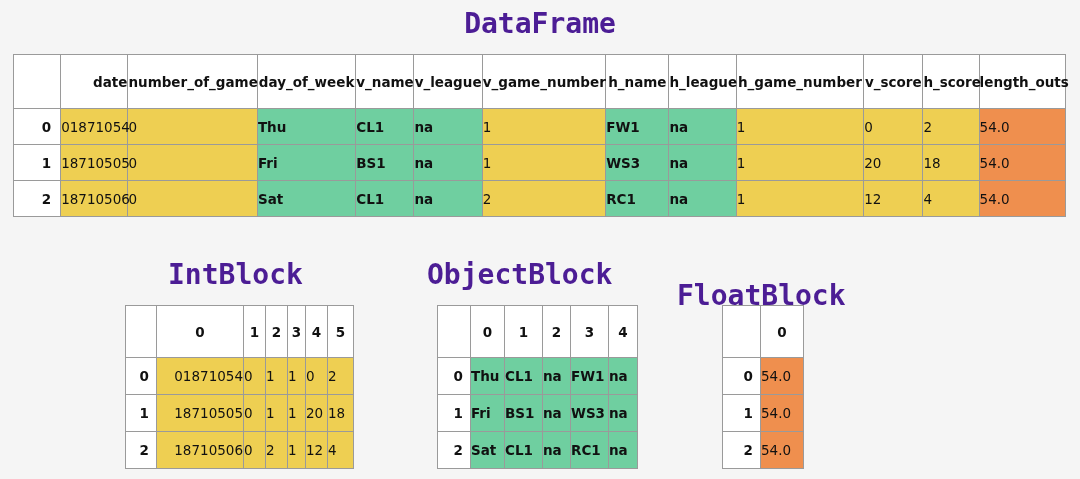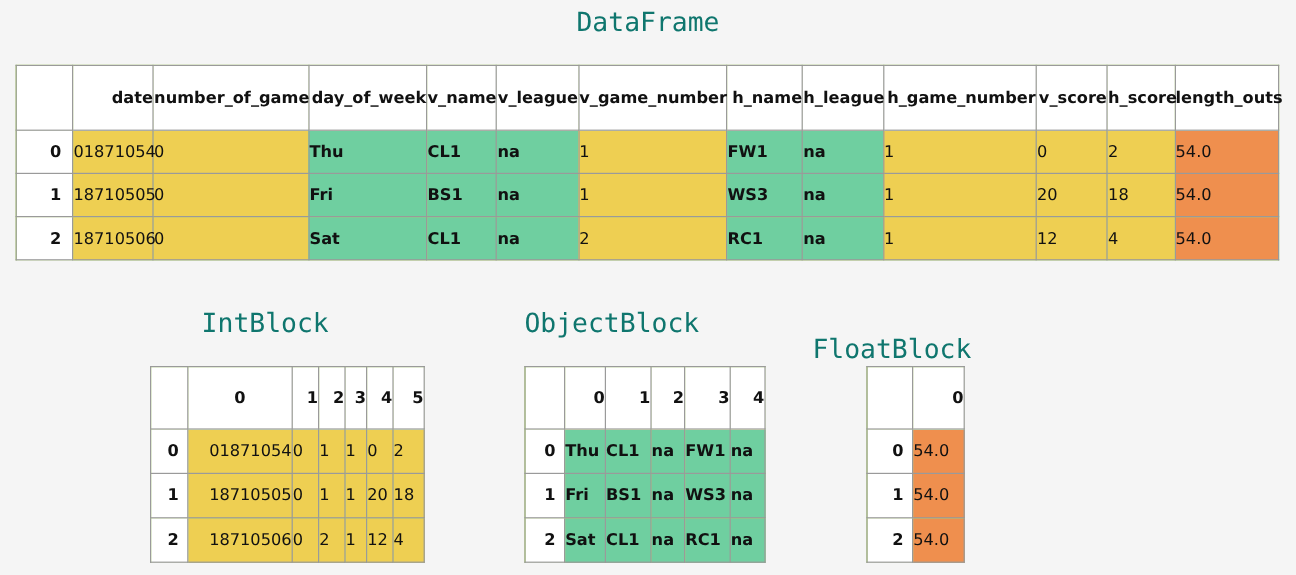--- a/index.html
+++ b/index.html
@@ -11,42 +11,42 @@
     height: 479px;
     background: #f5f5f5;
     font-family: "DejaVu Sans", sans-serif;
     overflow: hidden;
     position: relative;
   }
 
   
   .title {
     font-family: "DejaVu Sans Mono", monospace;
-    font-size: 22px;
-    font-weight: 400;
-    color: #0f766e;
+    font-size: 28px;
+    font-weight: 700;
+    color: #4c1d95;
     letter-spacing: 0px;
     white-space: nowrap;
     position: absolute;
   }
   #df-title {
     top: 7px;
     left: 0;
     width: 1080px;
     text-align: center;
   }
   #int-title  { top: 258px; left: 168px; text-align: right; }
-  #obj-title  { top: 258px; left: 437px; }
+  #obj-title  { top: 258px; left: 427px; }
   #float-title{ top: 258px; left: 677px; margin-top: 21px; }
 
   
   table.df {
     border-collapse: collapse;
     position: absolute;
-    background: #bef264;
+    background: #3b82f6;
     table-layout: fixed;
   }
   table.df th, table.df td {
     border: 1px solid #9a9a9a;
     padding: 0;
     font-size: 13.5px;
     color: #111111;
     background-clip: padding-box;
   }
   table.df th {
@@ -58,21 +58,21 @@
     vertical-align: middle;
   }
   .idx {
     background: #ffffff !important;
     font-weight: bold;
     text-align: right;
     padding-right: 9px !important;
   }
   .cell-l { text-align: left;  padding-left: 5px; }
   .cell-r { text-align: right; padding-right: 5px; }
-  .h-l    { text-align: right;  padding-left: 4px; }
+  .h-l    { text-align: center;  padding-left: 4px; }
   .h-r    { text-align: right; padding-right: 7px; }
   .h-c    { text-align: center; }
 
   .c-yellow { background: #eecf52; }
   .c-green  { background: #6fcfa0; font-weight: bold; }
   .c-orange { background: #ef8f4e; }
 
   
   #main-table {
     top: 54px;

